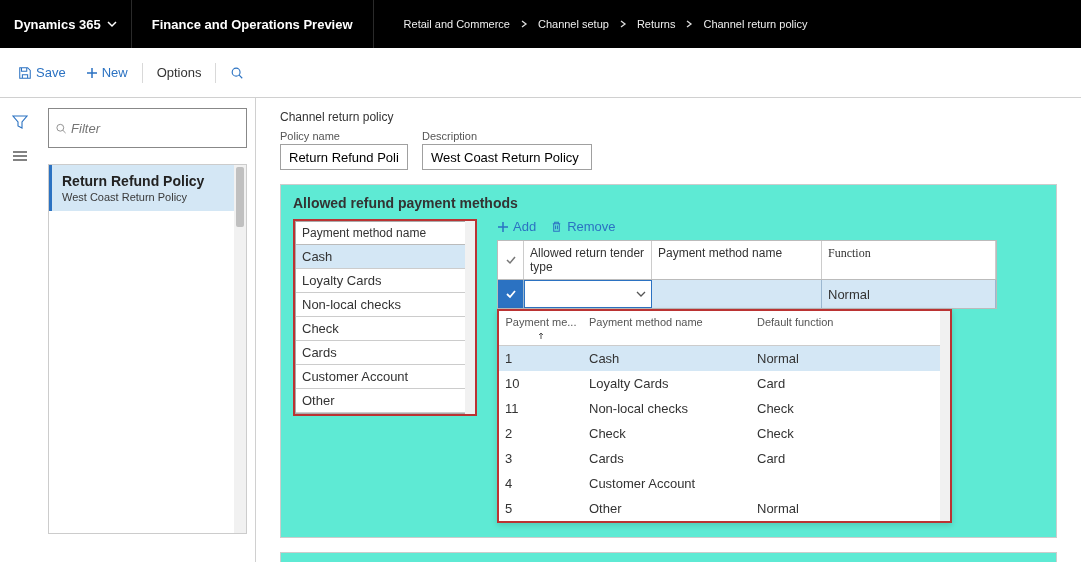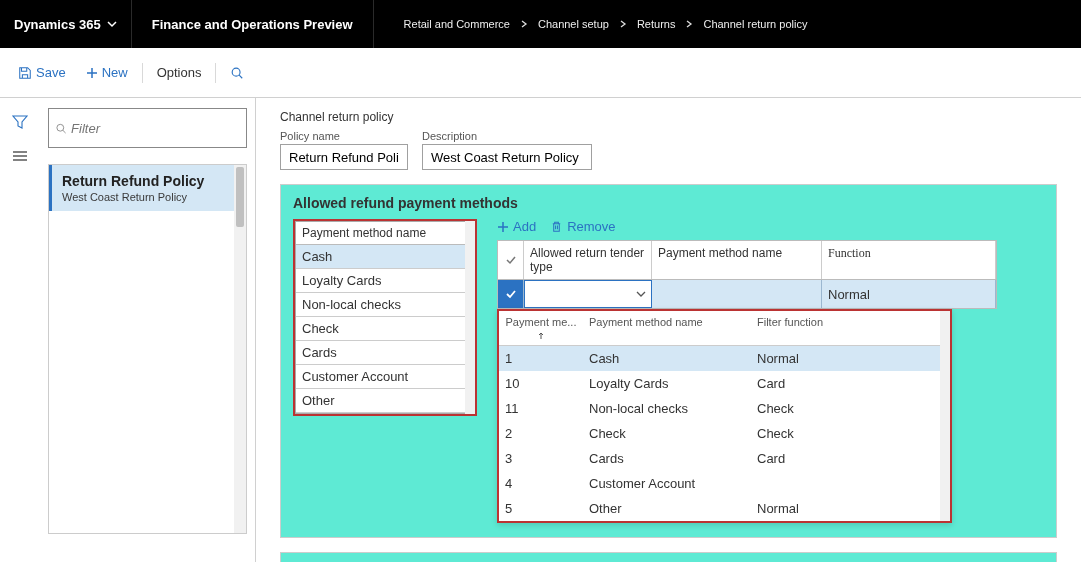--- a/index.html
+++ b/index.html
@@ -384,21 +384,21 @@
 
           <div class="dropdown-pop">
             <div class="dd-head">
               <div class="dd-col num">
                 <span>Payment me...</span>
                 <svg width="8" height="8" viewBox="0 0 8 8">
                     <path d="M4 1 L4 7 M2 3 L4 1 L6 3" stroke="#555" stroke-width="1" fill="none"></path>
                   </svg>
               </div>
               <div class="dd-col nm">Payment method name</div>
-              <div class="dd-col fn">Filter function</div>
+              <div class="dd-col fn">Default function</div>
             </div>
             <div id="dd-rows">
                 <div class="dd-row selected">
                   <div class="dd-cell num">1</div>
                   <div class="dd-cell nm">Cash</div>
                   <div class="dd-cell fn">Normal</div>
                 </div>
                 <div class="dd-row">
                   <div class="dd-cell num">10</div>
                   <div class="dd-cell nm">Loyalty Cards</div>

